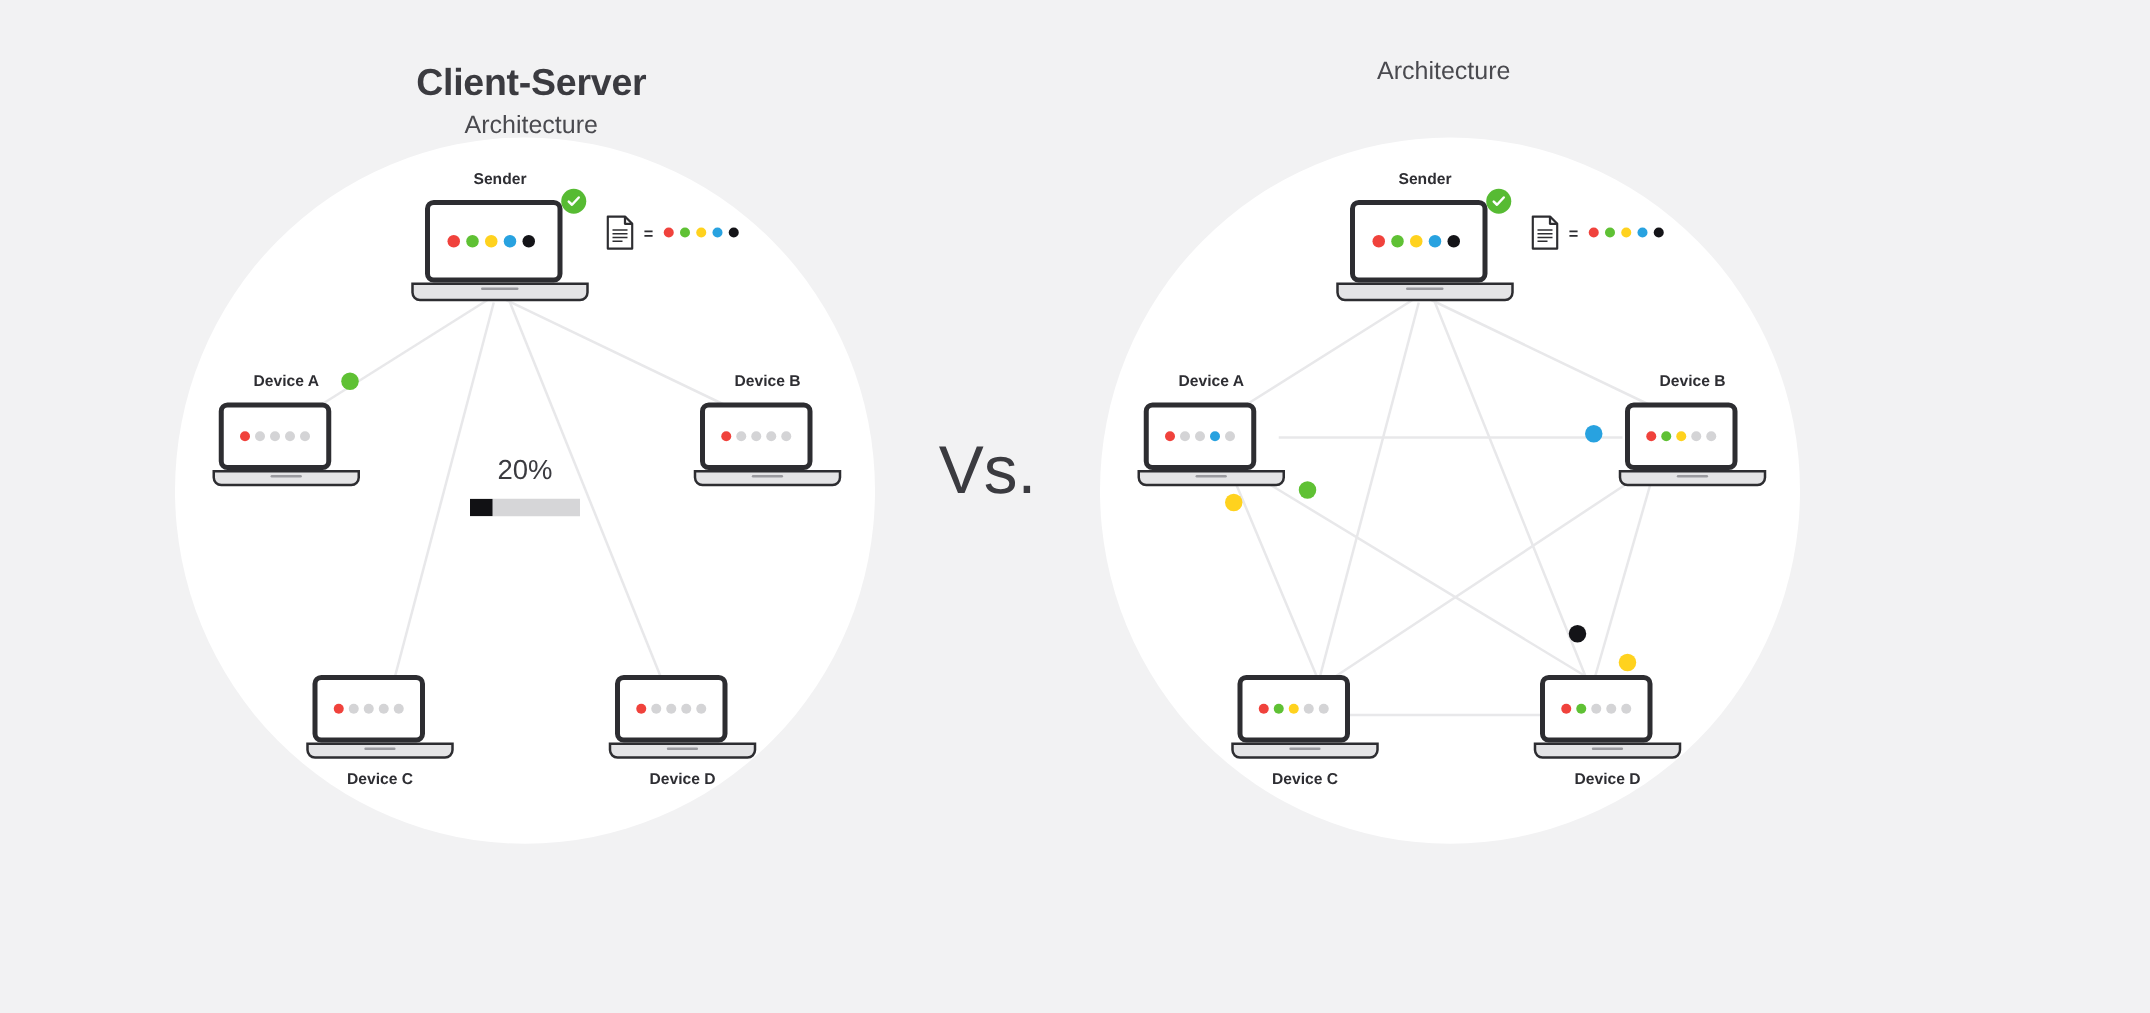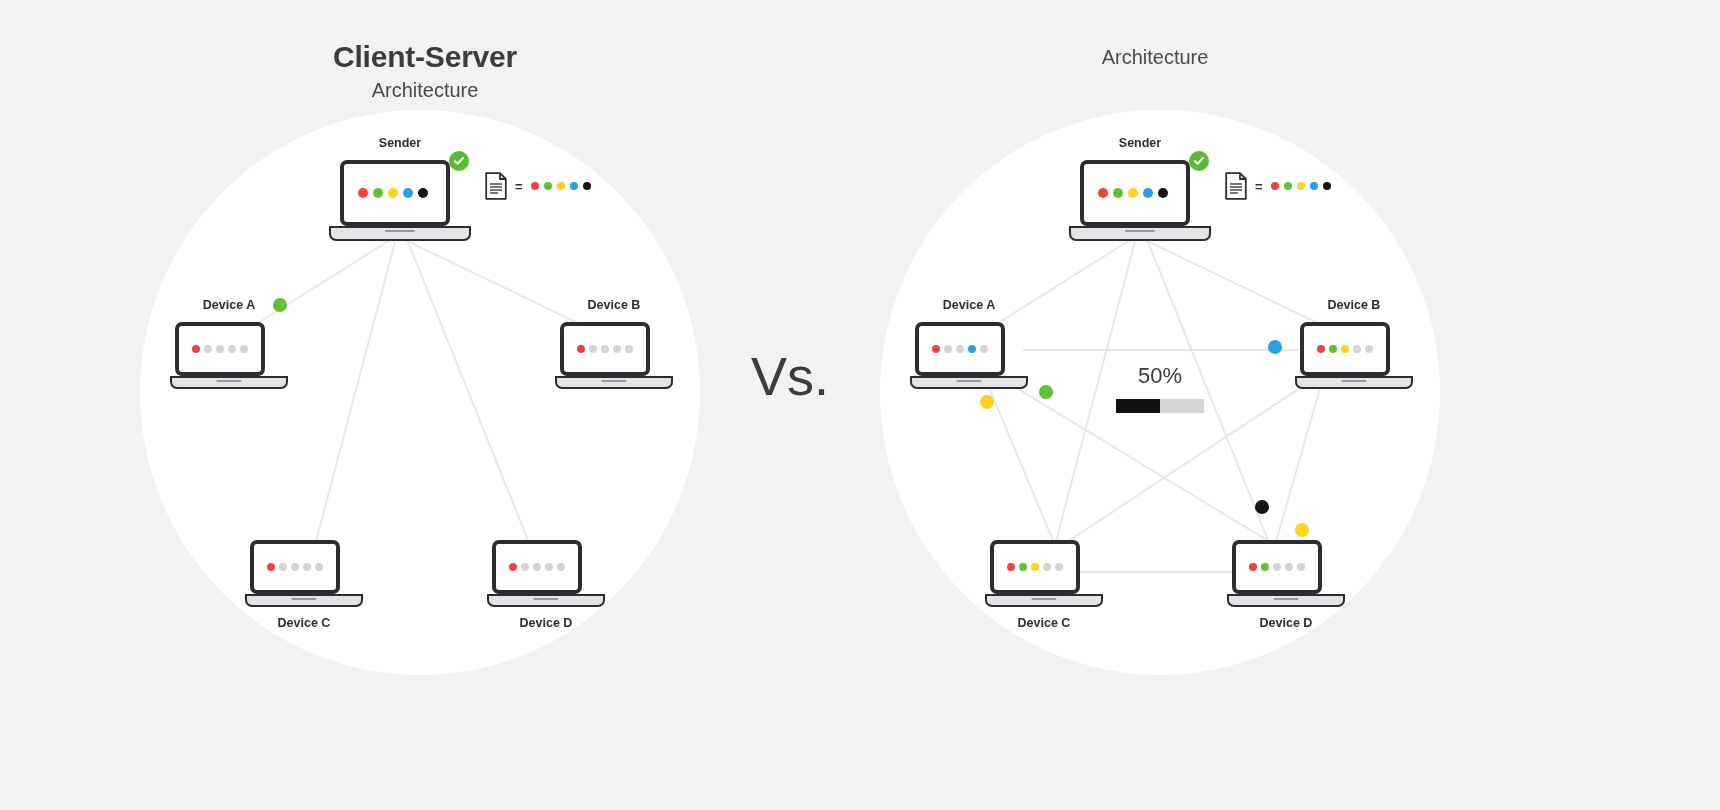--- a/index.html
+++ b/index.html
@@ -33,21 +33,21 @@
     letter-spacing: -0.2px;
     line-height: 1.1;
   }
   .panel-title .sub {
     font-size: 20px;
     font-weight: normal;
     color: #4a4a4f;
     margin-top: 6px;
     line-height: 1.1;
   }
-  #title-left  { left: 165px; top: 40px; }
+  #title-left  { left: 165px; top: 50px; }
   #title-right { left: 895px; top: 40px; }
 
   
   .vs {
     position: absolute;
     left: 750px;
     top: 345px;
     width: 80px;
     text-align: center;
     font-size: 54px;
@@ -351,20 +351,26 @@
           <div class="base-notch"></div>
         </div>
       </div>
       <div class="node-label" style="top:76px;">Device D</div>
     </div>
 
     <div class="packets">
         <span class="packet" style="width: 14px; height: 14px; left: 133px; top: 188px; background: rgb(95, 193, 52);"></span>
       </div>
 
+    <div class="progress-wrap" style="left:200px; top:255px;">
+      <div class="progress-pct">20%</div>
+      <div class="progress-track">
+        <div class="progress-fill" style="width: 20%;"></div>
+      </div>
+    </div>
   </div>
 
   <div class="panel" id="panel-right">
     <div class="circle-bg"></div>
     <svg class="links" viewBox="0 0 560 565">
       <g stroke="#e8e8ea" stroke-width="2" fill="none">
         <line x1="250" y1="130" x2="115" y2="215"></line>
         <line x1="265" y1="130" x2="442" y2="215"></line>
         <line x1="255" y1="132" x2="175" y2="435"></line>
         <line x1="268" y1="132" x2="390" y2="435"></line>
@@ -496,21 +502,15 @@
     </div>
 
     <div class="packets">
         <span class="packet" style="width: 14px; height: 14px; left: 388px; top: 230px; background: rgb(40, 162, 224);"></span>
         <span class="packet" style="width: 14px; height: 14px; left: 100px; top: 285px; background: rgb(255, 210, 30);"></span>
         <span class="packet" style="width: 14px; height: 14px; left: 159px; top: 275px; background: rgb(95, 193, 52);"></span>
         <span class="packet" style="width: 14px; height: 14px; left: 375px; top: 390px; background: rgb(20, 20, 24);"></span>
         <span class="packet" style="width: 14px; height: 14px; left: 415px; top: 413px; background: rgb(255, 210, 30);"></span>
       </div>
 
-    <div class="progress-wrap" style="left:200px; top:255px;">
-      <div class="progress-pct">50%</div>
-      <div class="progress-track">
-        <div class="progress-fill" style="width: 50%;"></div>
-      </div>
-    </div>
   </div>
 
 </div>
 
 </body></html>

